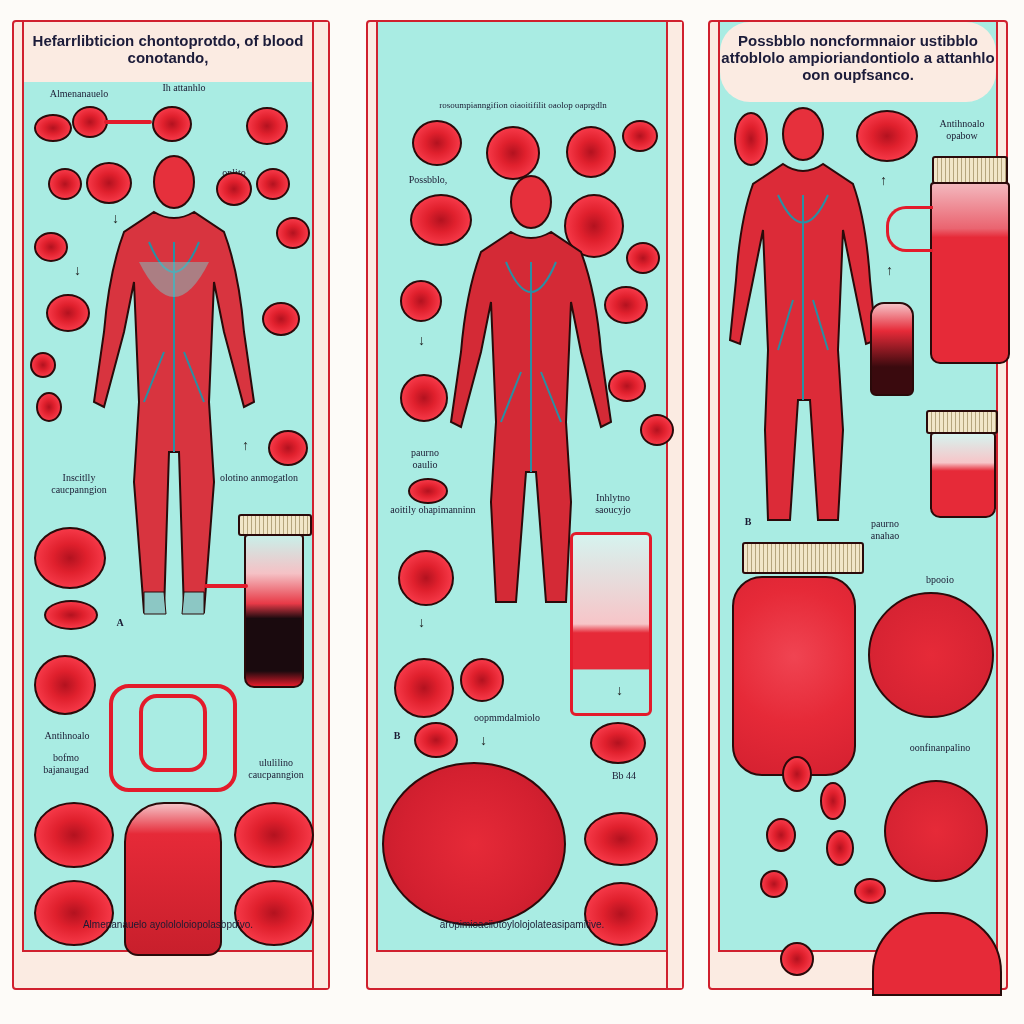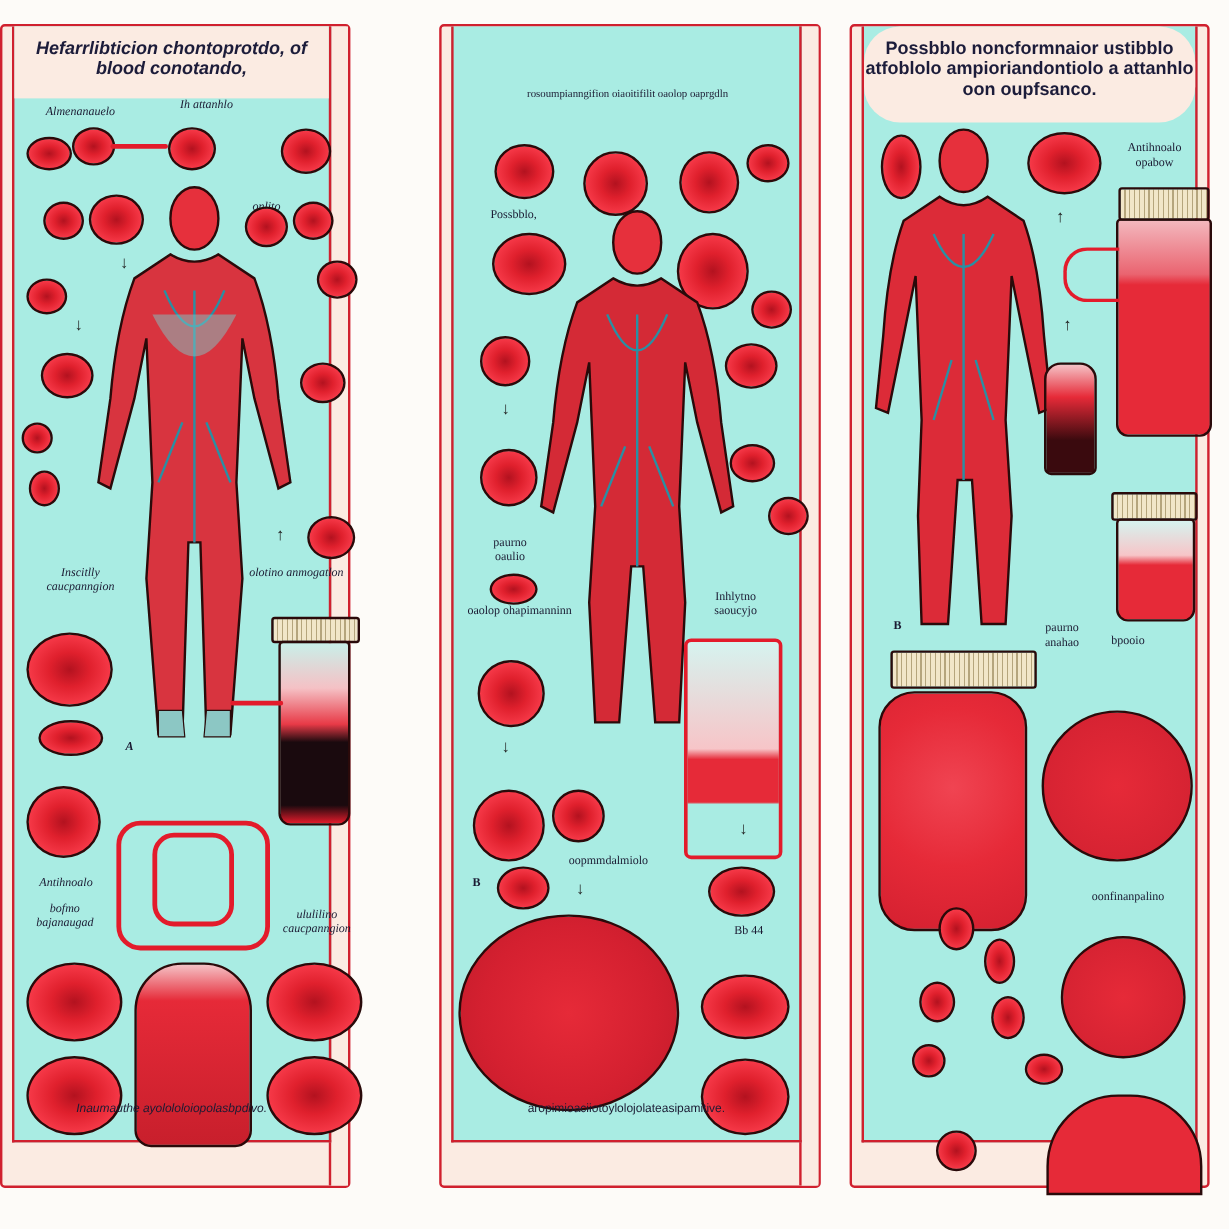--- a/index.html
+++ b/index.html
@@ -13,21 +13,21 @@
   .cell{position:absolute;border:2px solid #2a0a0a;border-radius:50%;background:radial-gradient(ellipse at 50% 50%,#b3121f 0%,#e0202d 35%,#f53847 70%,#e42232 100%);}
   .arrow{position:absolute;font-size:14px;color:#222;}
   .vessel{position:absolute;border:4px solid #e31b2b;border-radius:6px;}
   .body-fig{position:absolute;}
   .tube{position:absolute;border:2px solid #2a0a0a;border-radius:4px 4px 10px 10px;background:linear-gradient(#d6f3ef 0%,#f7b9bf 40%,#e62a38 55%,#e62a38 100%);}
   .cap{position:absolute;border:2px solid #2a0a0a;border-radius:3px;background:repeating-linear-gradient(90deg,#f1e6c8 0 3px,#b5a57c 3px 4px);}
 </style>
 </head>
 <body>
 
-<div class="panel" style="left:0;width:292px;font-style:italic;">
+<div class="panel" style="left:12px;width:318px;">
   <div class="rightbar"></div>
   <div class="inner" style="right:14px;">
     <div class="head">Hefarrlibticion chontoprotdo, of blood conotando,</div>
     <div class="lbl" style="left:10px;top:66px;width:90px;">Almenanauelo</div>
     <div class="lbl" style="left:120px;top:60px;width:80px;">Ih attanhlo</div>
     <div class="lbl" style="left:185px;top:145px;width:50px;">onlito aodtio</div>
 
     <div class="cell" style="left:10px;top:92px;width:34px;height:24px;"></div>
     <div class="cell" style="left:48px;top:84px;width:32px;height:28px;"></div>
     <div class="cell" style="left:128px;top:84px;width:36px;height:32px;"></div>
@@ -74,28 +74,28 @@
     <div class="lbl" style="left:8px;top:708px;width:70px;">Antihnoalo</div>
     <div class="lbl" style="left:12px;top:730px;width:60px;">bofmo bajanaugad</div>
     <div class="lbl" style="left:222px;top:735px;width:60px;">ululilino caucpanngion</div>
 
     <div class="cell" style="left:10px;top:780px;width:76px;height:62px;"></div>
     <div class="cell" style="left:210px;top:780px;width:76px;height:62px;"></div>
     <div class="cell" style="left:10px;top:858px;width:76px;height:62px;"></div>
     <div class="cell" style="left:210px;top:858px;width:76px;height:62px;"></div>
     <div style="position:absolute;left:100px;top:780px;width:94px;height:150px;border:2px solid #2a0a0a;border-radius:40px 40px 14px 14px;background:linear-gradient(#f5c1c5 0%,#e62a38 20%,#c81f2c 100%);"></div>
 
-    <div class="footer-lbl" style="bottom:20px;">Inaumauthe ayolololoiopolasbpdivo.</div>
+    <div class="footer-lbl" style="bottom:20px;">Almenanauelo ayolololoiopolasbpdivo.</div>
   </div>
 </div>
 
 <div class="panel" style="left:366px;width:318px;">
   <div class="rightbar"></div>
   <div class="inner" style="right:14px;">
-    <div class="lbl" style="left:5px;top:50px;width:280px;font-size:9px;">rosoumpianngifion oiaoitifilit oaolop oaprgdln</div>
+    <div class="lbl" style="left:5px;top:77px;width:280px;font-size:9px;">rosoumpianngifion oiaoitifilit oaolop oaprgdln</div>
 
     <div class="cell" style="left:34px;top:98px;width:46px;height:42px;"></div>
     <div class="cell" style="left:108px;top:104px;width:50px;height:50px;"></div>
     <div class="cell" style="left:188px;top:104px;width:46px;height:48px;"></div>
     <div class="cell" style="left:244px;top:98px;width:32px;height:28px;"></div>
     <div class="lbl" style="left:20px;top:152px;width:60px;">Possbblo,</div>
 
     <div class="cell" style="left:32px;top:172px;width:58px;height:48px;"></div>
     <div class="cell" style="left:186px;top:172px;width:56px;height:60px;"></div>
     <div class="cell" style="left:248px;top:220px;width:30px;height:28px;"></div>
@@ -107,21 +107,21 @@
     <div class="arrow" style="left:40px;top:310px;">↓</div>
 
     <svg class="body-fig" style="left:58px;top:150px;" width="190" height="450" viewBox="0 0 190 450">
       <ellipse cx="95" cy="30" rx="20" ry="26" fill="#e6303c" stroke="#2a0a0a" stroke-width="2"></ellipse>
       <path d="M75 60 Q95 72 115 60 L145 80 Q160 120 165 180 L175 250 L165 255 L145 180 L135 130 L130 250 L135 330 L130 430 L110 430 L100 300 L90 300 L80 430 L60 430 L55 330 L60 250 L55 130 L45 180 L25 255 L15 250 L25 180 Q30 120 45 80 Z" fill="#d42a36" stroke="#2a0a0a" stroke-width="2"></path>
       <path d="M70 90 Q95 150 120 90 M95 90 L95 300 M85 200 L65 250 M105 200 L125 250" stroke="#2a8fa3" stroke-width="2" fill="none"></path>
     </svg>
 
     <div class="lbl" style="left:22px;top:425px;width:50px;">paurno oaulio</div>
     <div class="cell" style="left:30px;top:456px;width:36px;height:22px;"></div>
-    <div class="lbl" style="left:10px;top:482px;width:90px;">oaolop ohapimanninn</div>
+    <div class="lbl" style="left:10px;top:482px;width:90px;">aoitily ohapimanninn</div>
     <div class="lbl" style="left:205px;top:470px;width:60px;">Inhlytno saoucyjo</div>
 
     <div style="position:absolute;left:192px;top:510px;width:76px;height:178px;border:3px solid #e31b2b;border-radius:6px;background:linear-gradient(#d6f3ef 0%,#f7c5c8 50%,#e62a38 55%,#e62a38 75%,#a9ece3 76%);"></div>
     <div class="arrow" style="left:238px;top:660px;">↓</div>
 
     <div class="cell" style="left:20px;top:528px;width:52px;height:52px;"></div>
     <div class="arrow" style="left:40px;top:592px;">↓</div>
     <div class="cell" style="left:16px;top:636px;width:56px;height:56px;"></div>
     <div class="cell" style="left:82px;top:636px;width:40px;height:40px;"></div>
     <div class="lbl" style="left:84px;top:690px;width:90px;">oopmmdalmiolo</div>
@@ -158,21 +158,21 @@
       <path d="M55 64 Q75 78 95 64 L125 84 Q138 120 142 180 L148 240 L138 244 L125 180 L115 130 L110 250 L115 330 L110 420 L90 420 L82 300 L70 300 L62 420 L40 420 L37 330 L40 250 L35 130 L25 180 L12 244 L2 240 L8 180 Q12 120 25 84 Z" fill="#dc2b38" stroke="#2a0a0a" stroke-width="2"></path>
       <path d="M50 95 Q75 150 100 95 M75 95 L75 300 M65 200 L50 250 M85 200 L100 250" stroke="#2a8fa3" stroke-width="2" fill="none"></path>
     </svg>
 
     <div style="position:absolute;left:150px;top:280px;width:40px;height:90px;border:2px solid #2a0a0a;border-radius:14px 14px 6px 6px;background:linear-gradient(#f5c1c5 0%,#e62a38 30%,#3a0a0e 70%,#3a0a0e 100%);"></div>
     <div class="cap" style="left:206px;top:388px;width:68px;height:20px;"></div>
     <div class="tube" style="left:210px;top:410px;width:62px;height:82px;background:linear-gradient(#d6f3ef 0%,#f7c5c8 35%,#e62a38 45%,#e62a38 100%);"></div>
 
     <div class="lbl" style="left:22px;top:494px;width:12px;font-weight:bold;">B</div>
     <div class="lbl" style="left:140px;top:496px;width:50px;">paurno anahao</div>
-    <div class="lbl" style="left:195px;top:507px;width:50px;">bpooio</div>
+    <div class="lbl" style="left:195px;top:552px;width:50px;">bpooio</div>
 
     <div class="cap" style="left:22px;top:520px;width:118px;height:28px;"></div>
     <div style="position:absolute;left:12px;top:554px;width:120px;height:196px;border:2px solid #2a0a0a;border-radius:30px;background:radial-gradient(circle at 50% 40%,#f04452 0%,#e62a38 50%,#d42030 100%);"></div>
     <div style="position:absolute;left:148px;top:570px;width:122px;height:122px;border:2px solid #2a0a0a;border-radius:50%;background:radial-gradient(circle at 50% 50%,#e62a38 0%,#d02030 100%);"></div>
     <div class="lbl" style="left:175px;top:720px;width:90px;">oonfinanpalino</div>
 
     <div style="position:absolute;left:164px;top:758px;width:100px;height:98px;border:2px solid #2a0a0a;border-radius:50%;background:radial-gradient(circle at 50% 50%,#e62a38 0%,#d02030 100%);"></div>
     <div class="cell" style="left:62px;top:734px;width:26px;height:32px;"></div>
     <div class="cell" style="left:100px;top:760px;width:22px;height:34px;"></div>
     <div class="cell" style="left:46px;top:796px;width:26px;height:30px;"></div>

